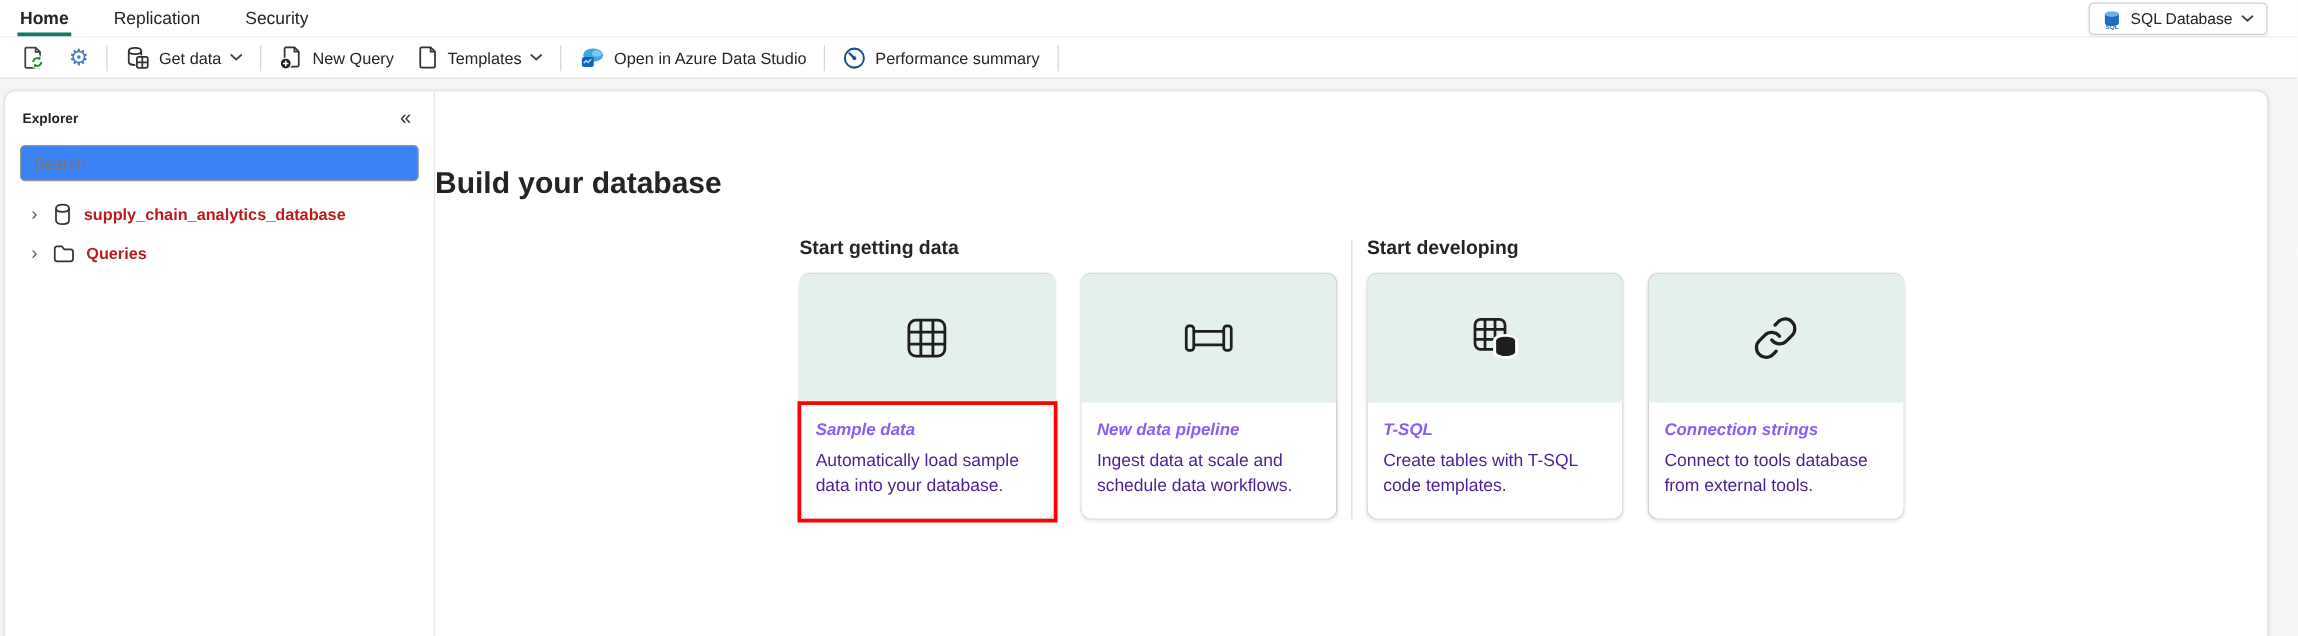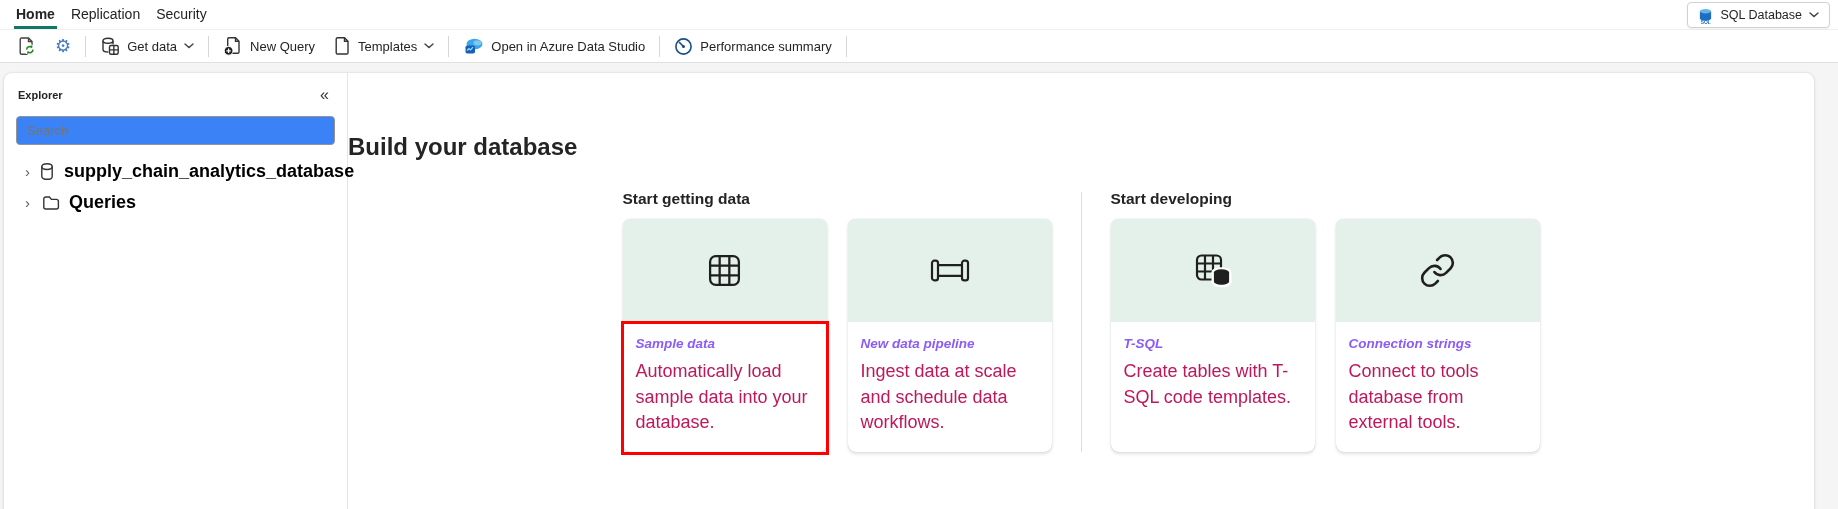--- a/index.html
+++ b/index.html
@@ -9,30 +9,30 @@
     background:#f5f5f5;
     color:#242424;
     overflow:hidden;
     position:relative;
   }
   svg { display:block; }
 
   
   .topbar {
     height:30px; background:#fff; border-bottom:1px solid #efefef;
-    display:flex; align-items:flex-end; padding-left:14px; gap:12px;
+    display:flex; align-items:flex-end; padding-left:14px; gap:32px;
     position:relative;
   }
   .tab {
     font-size:14px; color:#242424; padding:5px 2px 4px; cursor:pointer;
     border-bottom:3px solid transparent;
   }
   .tab.active { font-weight:700; border-bottom-color:var(--accent_teal,#117865); }
   .context-btn {
-    position:absolute; right:8px; top:2px; height:26px;
+    position:absolute; right:24px; top:2px; height:26px;
     background:#fff; border:1px solid #d1d1d1; border-radius:4px;
     box-shadow:0 1px 2px rgba(0,0,0,.06);
     display:flex; align-items:center; gap:7px; padding:0 10px;
     font-size:12.5px; color:#242424; cursor:pointer;
   }
 
   
   .toolbar {
     height:33px; background:#fff; border-bottom:1px solid #e0e0e0;
     display:flex; align-items:center; padding:0 8px; font-size:13px;
@@ -63,40 +63,40 @@
     border-radius:4px; padding:0 10px; font-size:13px; color:#242424;
     font-family:"Liberation Sans", sans-serif; outline:none; background:#3b82f6;
   }
   .search-input::placeholder { color:#757575; }
   .tree { margin-top:11px; }
   .tree-row {
     display:flex; align-items:center; gap:9px; height:31px;
     padding-left:9px; border-radius:4px; cursor:pointer;
   }
   .tree-chevron { color:#5c5c5c; font-size:15px; line-height:1; width:8px; }
-  .tree-label { font-size:18px; font-weight:600; color:#000000; }
+  .tree-label { font-size:13px; font-weight:600; color:#b91c1c; }
 
   
   .main { flex:1; position:relative; }
   .build-heading { text-align:left; margin-top:60px; font-size:24px; font-weight:700; color:#242424; }
-  .sections { display:flex; justify-content:center; align-items:stretch; gap:29px; margin-top:29px; }
+  .sections { display:flex; justify-content:center; align-items:stretch; gap:12px; margin-top:29px; }
   .section-label { font-size:15.5px; font-weight:700; margin-bottom:11px; }
   .cards { display:flex; gap:21px; }
   .card {
     width:204px; border-radius:8px; background:#fff; cursor:pointer;
     box-shadow:0 0 1px rgba(0,0,0,.22), 0 1.6px 3.6px rgba(0,0,0,.12);
     position:relative;
   }
   .card-top {
     height:103px; background:var(--mint,#e4f1ea); border-radius:8px 8px 0 0;
     display:flex; align-items:center; justify-content:center;
   }
   .card-body { position:relative; padding:14px 13px 16px; min-height:87px; }
   .card-title { font-size:13.5px; font-weight:700; color:#8b5cf6;font-style:italic; }
-  .card-desc { margin-top:8px; font-size:18px; color:#be185d; line-height:1.42; }
+  .card-desc { margin-top:8px; font-size:14px; color:#4c1d95; line-height:1.42; }
   .red-box {
     position:absolute; left:-2px; right:-2px; top:-1px; bottom:-3px;
     border:3px solid var(--highlight_red,#ff0000); pointer-events:none; z-index:5;
   }
   .section-divider { width:1px; background:#dcdcdc; margin-top:2px; }
 </style>
 </head>
 <body>
 
 <div class="topbar">

